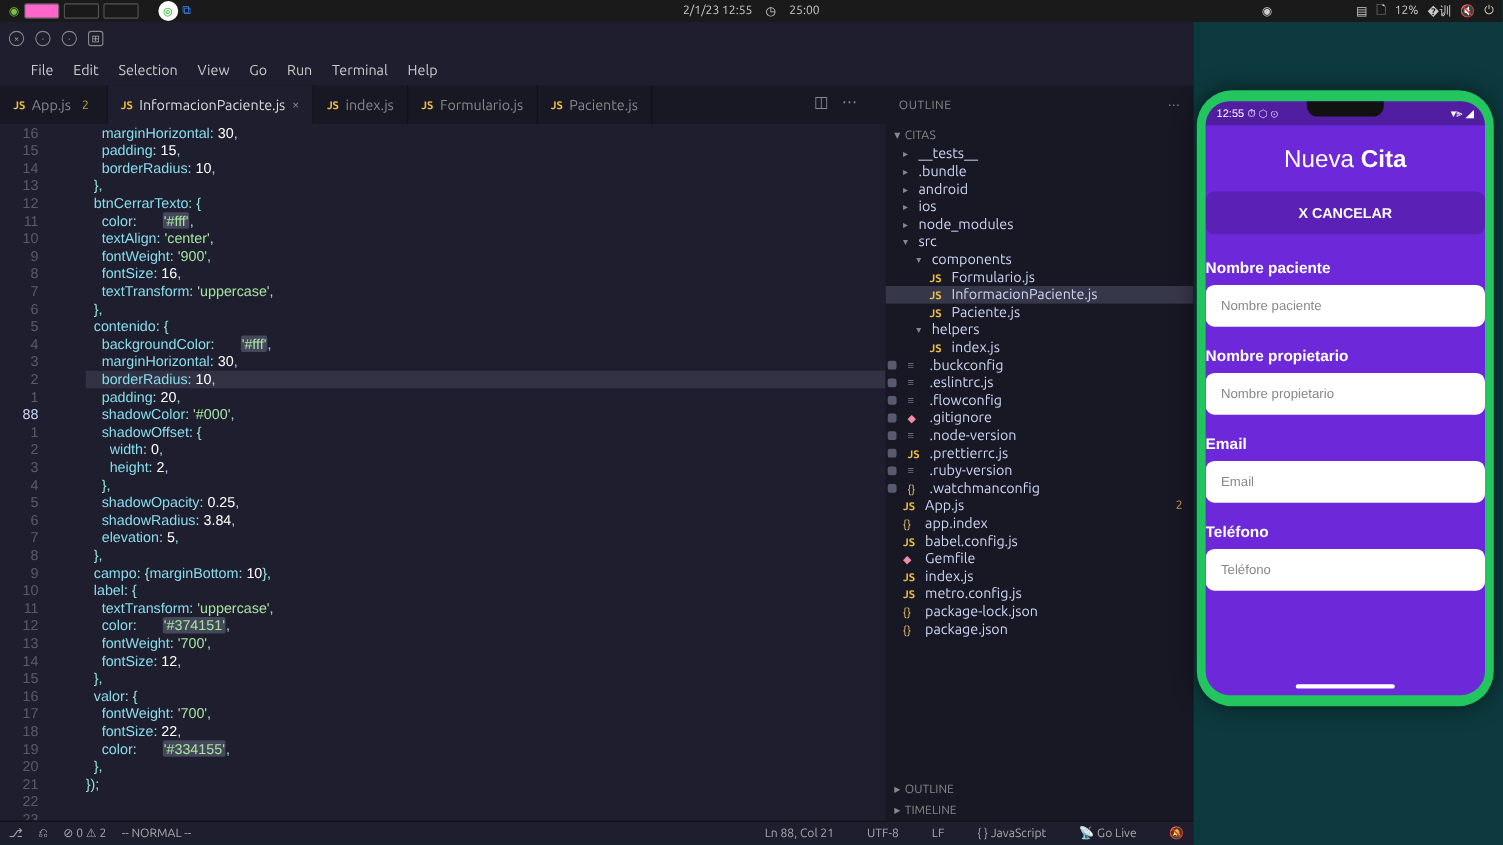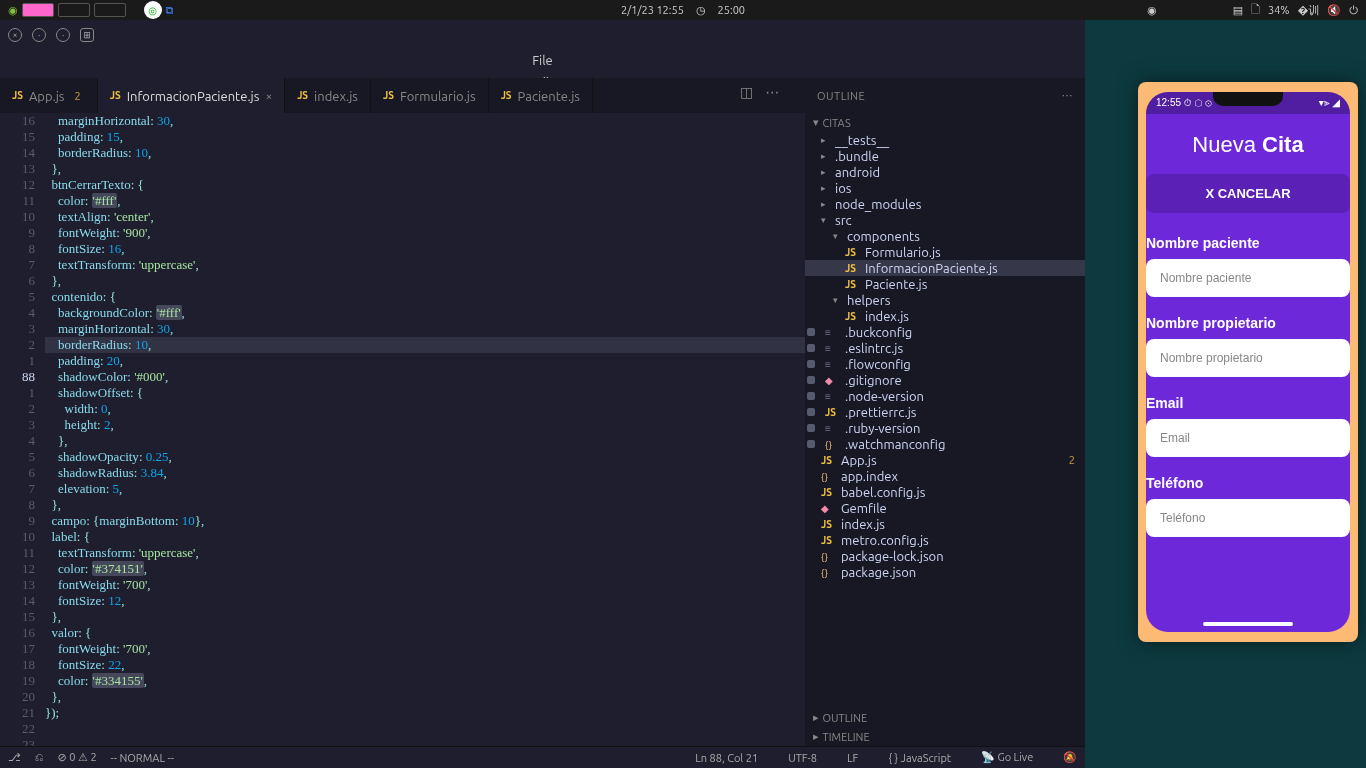--- a/index.html
+++ b/index.html
@@ -36,50 +36,51 @@
   color: #aaa; font-size: 13px;
   padding: 0 8px;
 }
 .titlebar .win-controls { display: flex; gap: 10px; }
 .win-btn { width: 14px; height: 14px; border: 1px solid #888; border-radius: 50%; display: flex; align-items: center; justify-content: center; font-size: 9px; }
 .titlebar .title { flex: 1; text-align: center; }
 .menubar {
   height: 28px; background: #1e1e2e;
   display: flex; align-items: center;
   padding: 0 20px; gap: 2px;
-  color: #ccc; font-size: 13px; flex-direction: column;
+  color: #ccc; font-size: 13px;
 }
 .menubar span { padding: 3px 8px; cursor: pointer; }
 .main-area { flex: 1; display: flex; min-height: 0; }
 .left-pane { flex: 1; display: flex; flex-direction: column; min-width: 0; }
 .tabs {
   height: 35px; background: #181825;
   display: flex; align-items: stretch;
   font-size: 13px; color: #888;
 }
 .tab { display: flex; align-items: center; gap: 6px; padding: 0 12px; cursor: pointer; border-right: 1px solid #111; }
 .tab.active { background: #1e1e2e; color: #ddd; }
 .tab .js-ic { color: #f0c040; font-size: 10px; font-weight: bold; }
 .tab .count { background: transparent; color: #c5a040; font-size: 11px; padding: 0 4px; }
 .tab .close { color: #888; font-size: 12px; }
 .editor {
   flex: 1; display: flex;
-  font-family: Liberation Serif, serif;
+  font-family: Liberation Sans, sans-serif;
   font-size: 13px; line-height: 16px;
   background: #1e1e2e;
   overflow: hidden;
+  gap: 33px;
 }
 .gutter { width: 45px; text-align: right; padding-right: 10px; color: #585b70; user-select: none; }
 .gutter .cur { color: #cdd6f4; }
 .code { flex: 1; white-space: pre; color: #cdd6f4; }
 .code .prop { color: #89dceb; }
 .code .str { color: #a6e3a1; }
-.code .num { color: #0ea5e9; text-align: right; }
+.code .num { color: #ffffff; text-align: right; }
 .code .punc { color: #94e2d5; }
-.code .hl { background: #45475a; border-radius: 2px; padding: 0 1px; }
+.code .hl { background: #45475a; border-radius: 2px; padding: 0 1px; margin-left: 20px; }
 .code .curline { background: #313244; display: inline-block; width: 100%; }
 .sidebar {
   width: 280px; background: #181825;
   color: #ccc; font-size: 13px;
   display: flex; flex-direction: column;
 }
 .sidebar-header { height: 35px; display: flex; align-items: center; padding: 0 12px; font-size: 11px; letter-spacing: 0.5px; color: #888; justify-content: space-between; }
 .tree { flex: 1; overflow: auto; font-size: 13px; }
 .tree-item { display: flex; align-items: center; gap: 4px; padding: 1px 0 1px 8px; cursor: pointer; color: #cdd6f4; }
 .tree-item.l1 { padding-left: 16px; }
@@ -99,23 +100,23 @@
   height: 22px; background: #1e1e2e;
   border-top: 1px solid #111;
   display: flex; align-items: center;
   font-size: 11px; color: #aaa;
   padding: 0 8px; gap: 14px;
 }
 .statusbar .right { margin-left: auto; display: flex; gap: 30px; align-items: center; }
 .phone {
   position: absolute;
   top: 82px; right: 8px;
-  width: 220px; height: 560px;
-  background: #fdba74;
-  border-radius: 8px;
+  width: 270px; height: 560px;
+  background: #22c55e;
+  border-radius: 32px;
   padding: 10px 8px;
   box-shadow: 0 0 20px rgba(0,0,0,0.5);
 }
 .phone-screen {
   width: 100%; height: 100%;
   background: #6d28d9;
   border-radius: 22px;
   overflow: hidden;
   position: relative;
   display: flex; flex-direction: column;
@@ -147,21 +148,21 @@
   <div class="center">
     <span>2/1/23  12:55</span>
     <span>◷</span>
     <span>25:00</span>
   </div>
   <div class="right">
     <span>◉</span>
     <span style="width:60px;"></span>
     <span>▤</span>
     <span>🗋</span>
-    <span>34%</span>
+    <span>12%</span>
     <span>�训</span>
     <span>🔇</span>
     <span>⏻</span>
   </div>
 </div>
 
 <div class="vscode-window">
   <div class="titlebar">
     <div class="win-controls">
       <div class="win-btn">×</div>

